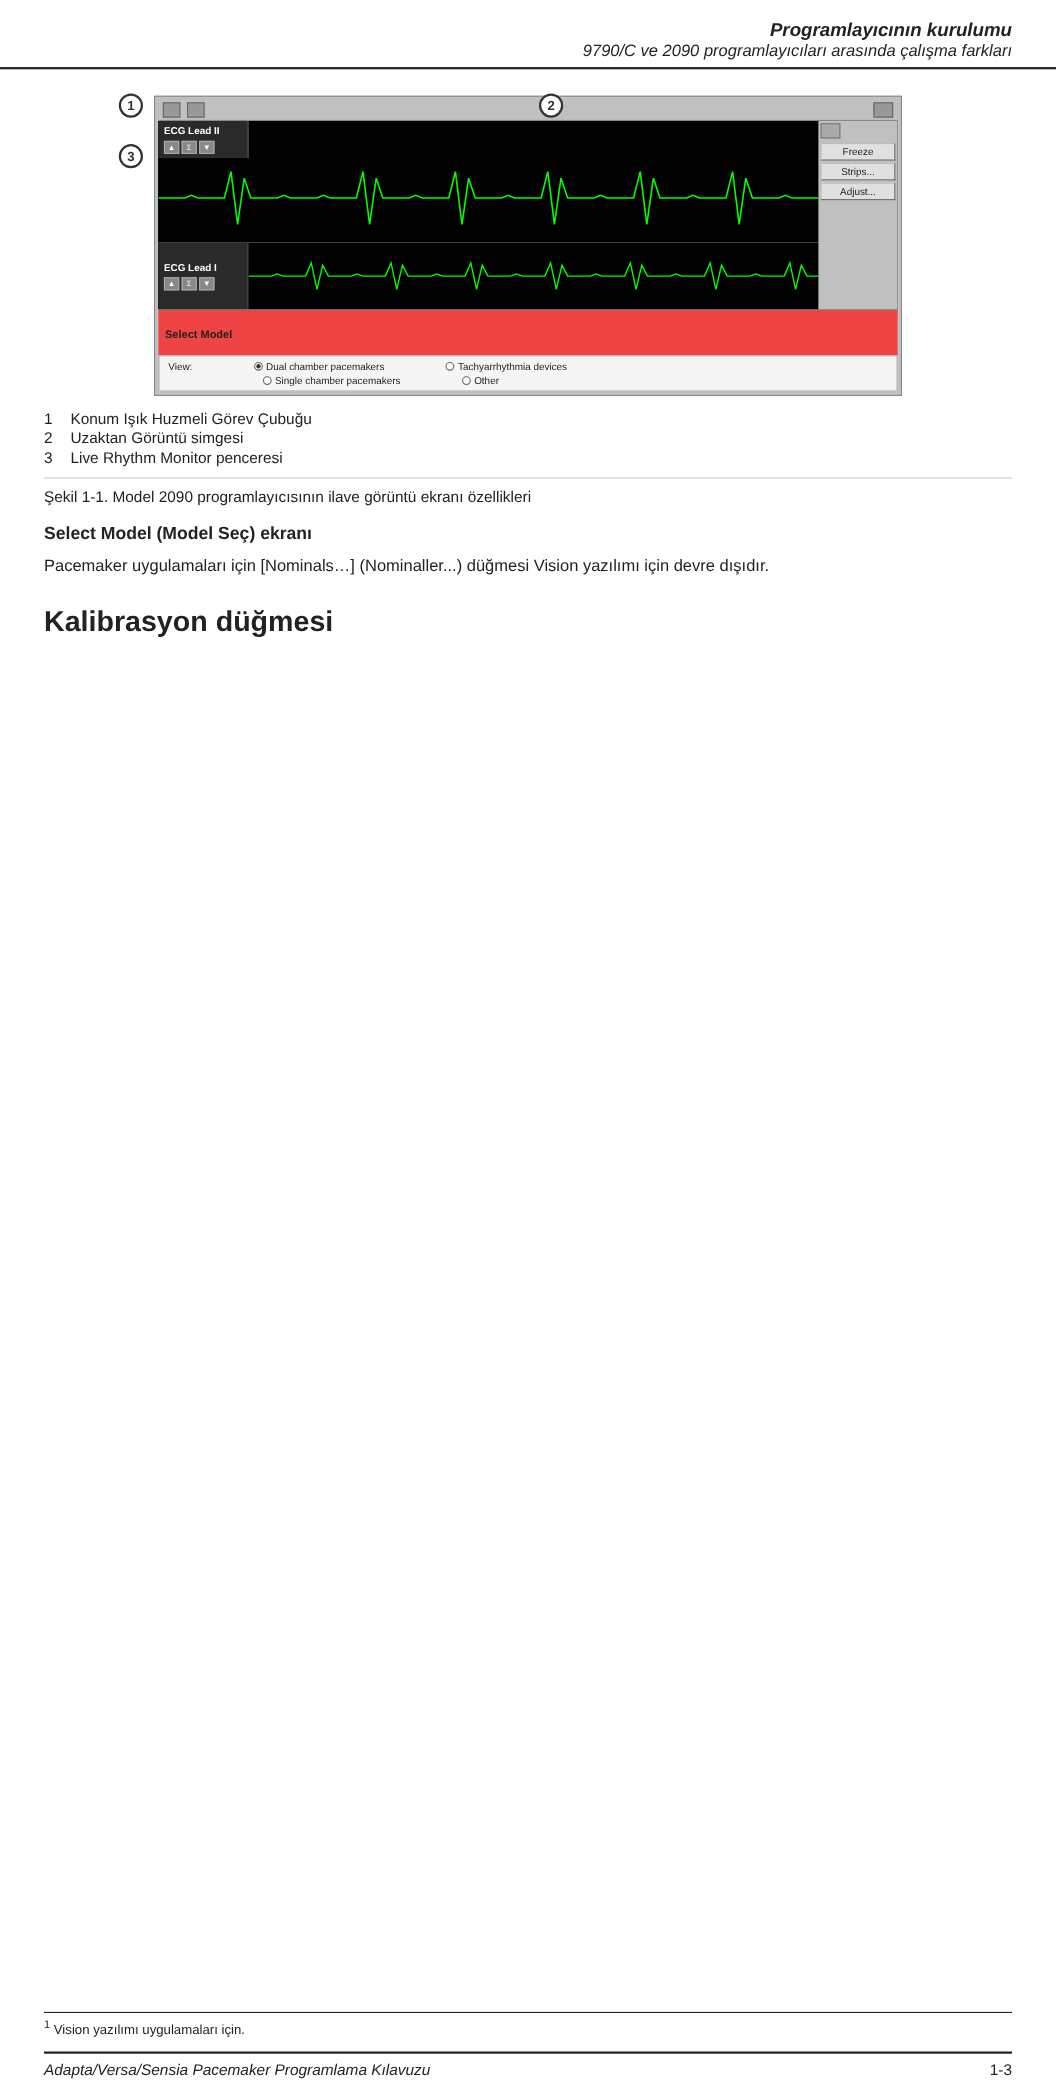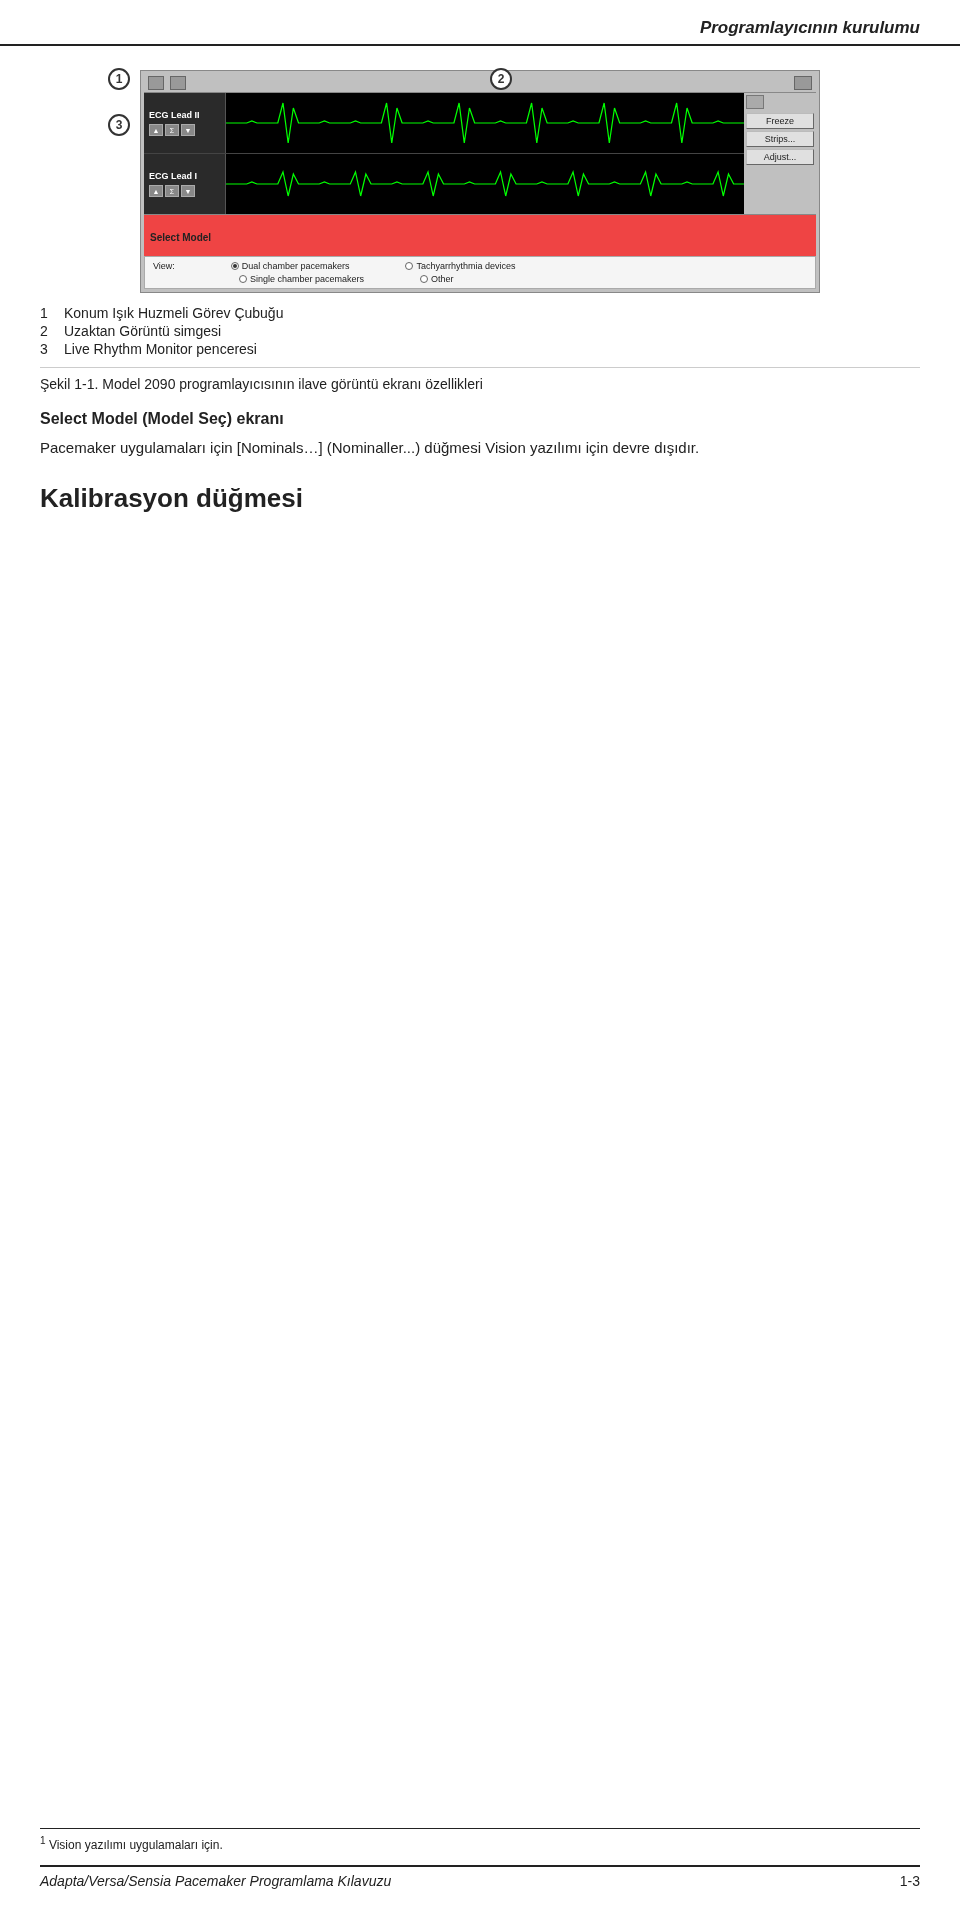--- a/index.html
+++ b/index.html
@@ -255,20 +255,21 @@
     sup {
       font-size: 10px;
       vertical-align: super;
     }
   </style>
 </head>
 <body>
 
 <div class="page-header">
   <div class="title-line1">Programlayıcının kurulumu</div>
+  <div class="title-line2">9790/C ve 2090 programlayıcıları arasında çalışma farkları</div>
 </div>
 
 <div class="main-content">
 
   <div class="screenshot-wrapper">
 
     <div style="position:absolute; top:-2px; left:-32px; z-index:10;">
       <span class="num-circle">1</span>
     </div>
 
@@ -287,21 +288,21 @@
         <div class="top-bar-icon"></div>
         <div class="spacer"></div>
 
         <div style="width:18px;height:14px;background:#999;border:1px solid #666;"></div>
       </div>
 
       <div style="display:flex; background:#000; gap:0;">
 
         <div style="flex:1;">
 
-          <div class="ecg-container" style="border-bottom:1px solid #444;">
+          <div class="ecg-container" style="border-bottom:1px solid #444;flex-direction:column;">
             <div class="ecg-side-label">
               <div class="ecg-channel-name">ECG Lead II</div>
               <div class="ecg-btns">
                 <div class="ecg-small-btn">▲</div>
                 <div class="ecg-small-btn">Σ</div>
                 <div class="ecg-small-btn">▼</div>
               </div>
             </div>
             <div class="ecg-wave-area">
               <svg viewBox="0 0 500 60" preserveAspectRatio="none" width="100%" height="100%">

